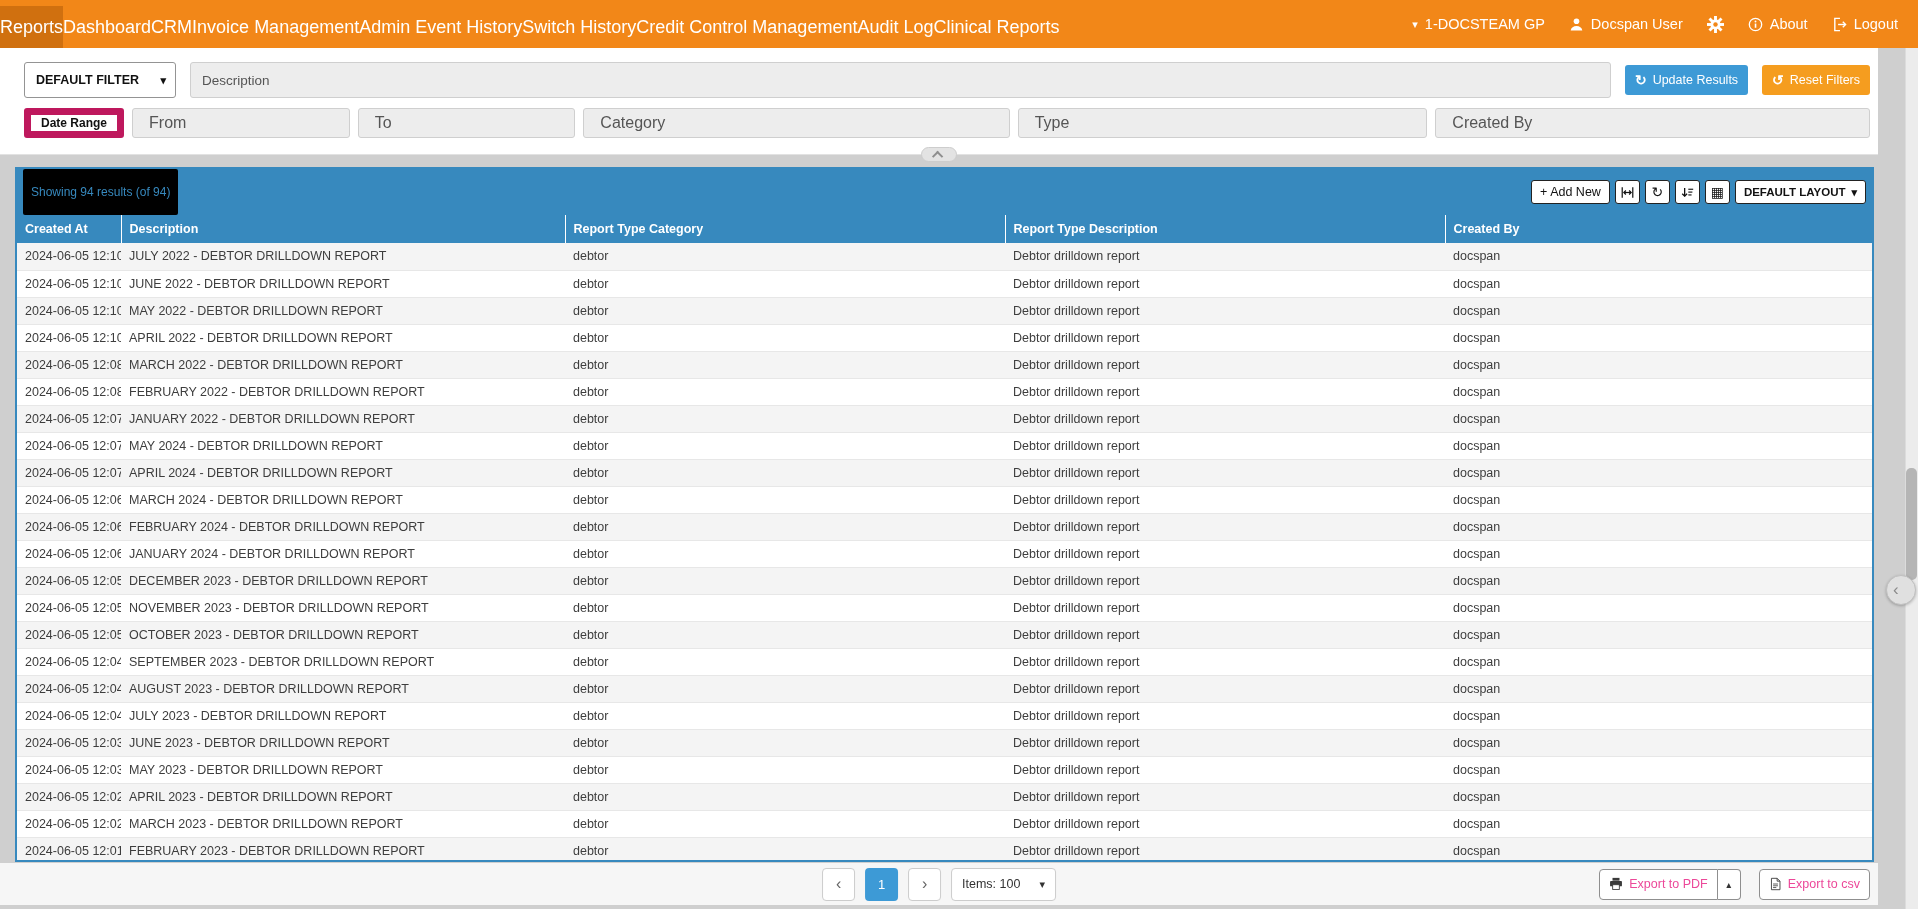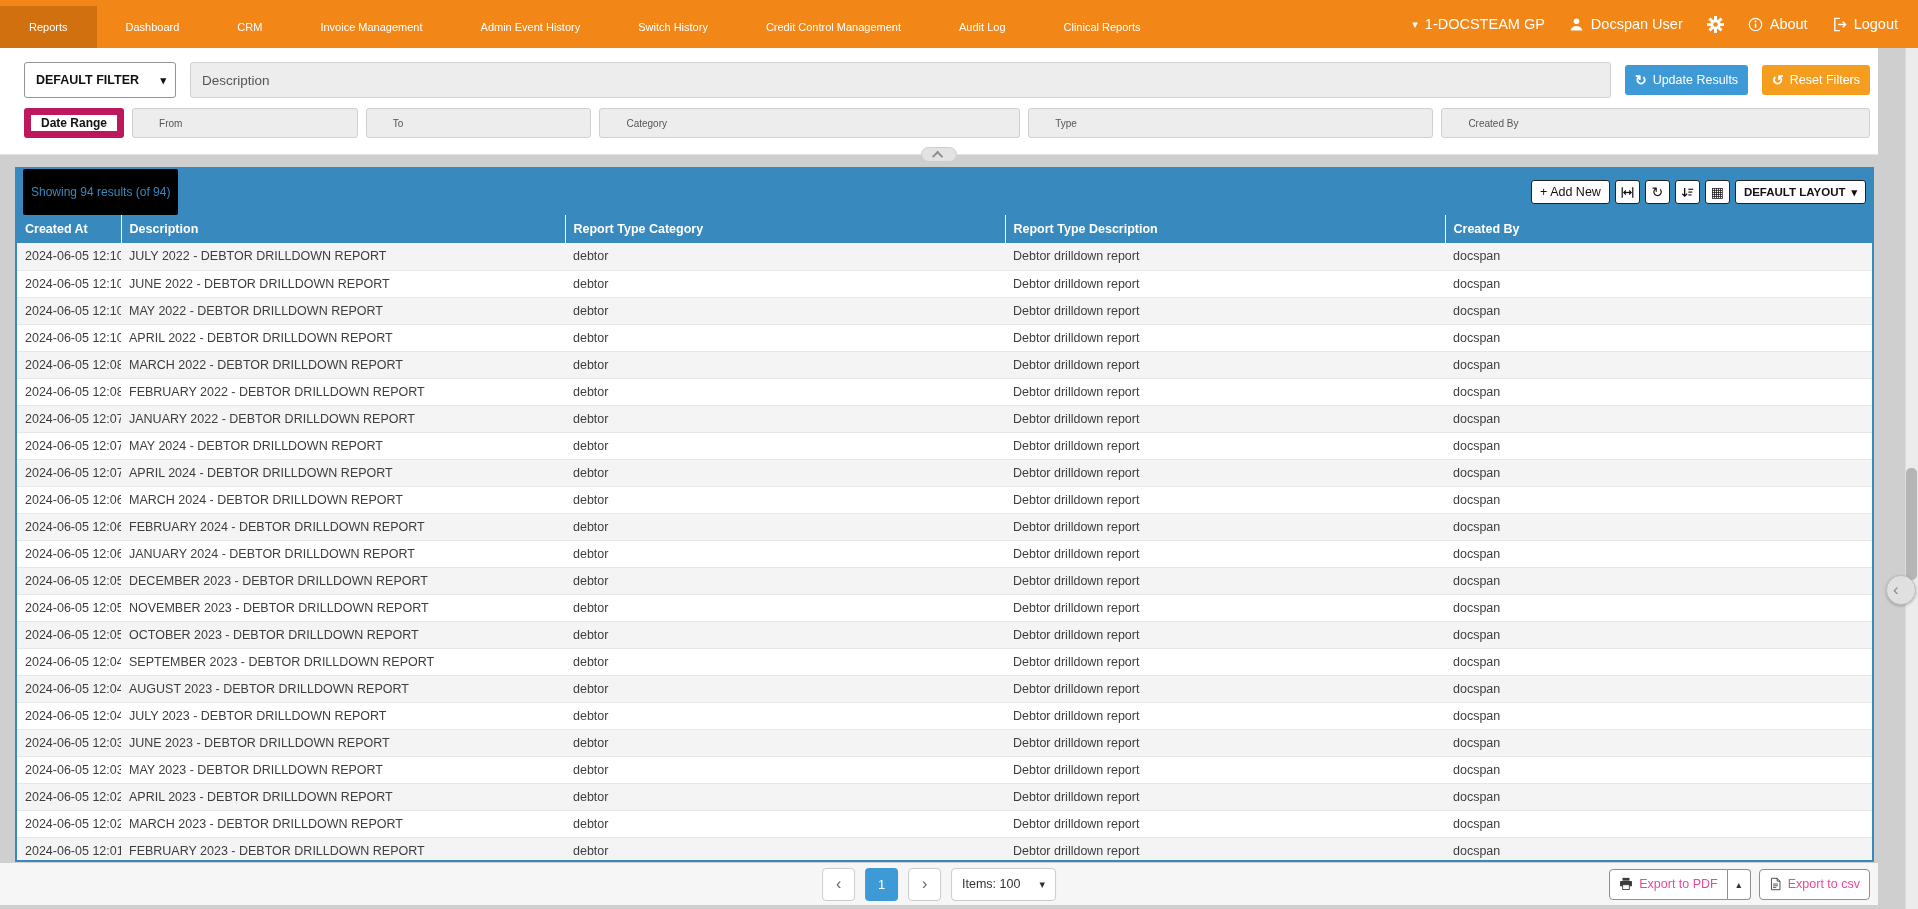--- a/index.html
+++ b/index.html
@@ -12,21 +12,21 @@
   *{box-sizing:border-box;font-family:"Liberation Sans",sans-serif;}
   body{margin:0;background:#cfcfcf;}
   .app{width:1918px;height:909px;overflow:hidden;display:flex;flex-direction:column;background:#cfcfcf;position:relative;}
 
   
   .navbar{flex:0 0 48px;background:var(--orange);display:flex;align-items:stretch;}
   .logo-area{background:#fff;width:186px;display:flex;align-items:center;padding:0 6px 0 14px;}
   .logo-good{font-style:italic;font-weight:800;font-size:27px;color:#111;letter-spacing:-1px;}
   .logo-x{font-style:italic;font-weight:900;font-size:31px;color:#111;margin:0 -7px 0 -2px;z-index:1;}
   .nav-items{display:flex;align-items:stretch;}
-  .nav-item{display:flex;align-items:center;padding:0 29px;color:#fff;font-size:11px;cursor:pointer;white-space:nowrap;margin-top:6px;}
+  .nav-item{display:flex;align-items:center;padding:0 0;color:#fff;font-size:18px;cursor:pointer;white-space:nowrap;margin-top:6px;}
   .nav-item.active{background:var(--orange-active);}
   .nav-right{margin-left:auto;display:flex;align-items:center;color:#fff;font-size:14.5px;padding-right:8px;}
   .nav-right .nr-item{display:flex;align-items:center;gap:7px;padding:0 12px;height:100%;cursor:pointer;white-space:nowrap;}
   .caret{font-size:11px;line-height:1;}
 
   
   .main-row{flex:1;display:flex;min-height:0;}
   .content-col{width:1878px;display:flex;flex-direction:column;min-height:0;}
   .right-strip{flex:1;position:relative;background:#cfcfcf;}
   .scroll-track{position:absolute;right:0;top:0;bottom:0;width:13px;background:#ececec;border-left:1px solid #dcdcdc;}
@@ -39,21 +39,21 @@
   .preset-select{width:152px;height:36px;background:#fff;border:1px solid #949494;border-radius:3px;display:flex;align-items:center;justify-content:space-between;padding:0 9px 0 11px;font-weight:bold;font-size:12.5px;color:#111;cursor:pointer;}
   .text-input{background:#ededed;border:1px solid #cfcfcf;border-radius:3px;color:#333;}
   .text-input::placeholder{color:#555;opacity:1;}
   .desc-input{flex:1;height:36px;font-size:13.5px;padding:0 11px;}
   .btn{display:flex;align-items:center;gap:6px;border:none;border-radius:3px;color:#fff;font-size:12.5px;height:30px;padding:0 10px;cursor:pointer;white-space:nowrap;}
   .btn-update{background:var(--blue-btn);}
   .btn-reset{background:var(--orange-btn);}
   .btn .ic{font-size:14px;font-weight:bold;line-height:1;}
   .f-row2{display:flex;align-items:center;gap:8px;height:30px;}
   .date-chip{height:30px;background:#fff;border:7px solid #be185d;border-radius:3px;font-weight:bold;font-size:12px;color:#111;display:flex;align-items:center;padding:0 10px;white-space:nowrap;cursor:pointer;}
-  .f-in{height:30px;font-size:10px;padding:0 26px;min-width:0;}
+  .f-in{height:30px;font-size:16px;padding:0 16px;min-width:0;}
   .fw-from,.fw-to{flex:1.1;}
   .fw-cat{flex:2.35;}
   .fw-type{flex:2.25;}
   .fw-cby{flex:2.4;}
   .collapse-chip{position:absolute;left:50%;bottom:-8px;transform:translateX(-50%);width:36px;height:15px;background:#e3e3e3;border:1px solid #cdcdcd;border-radius:8px;display:flex;align-items:center;justify-content:center;cursor:pointer;z-index:3;}
   .chev-up{width:8px;height:8px;border-left:2px solid #8e8e8e;border-top:2px solid #8e8e8e;transform:rotate(45deg) translate(0px,2px);}
 
   
   .grid-wrap{flex:1;min-height:0;margin:12px 4px 0 15px;}
   .grid{height:100%;border:2px solid var(--blue);background:#fff;display:flex;flex-direction:column;overflow:hidden;}
@@ -77,21 +77,21 @@
   
   .bottom-bar{flex:0 0 43px;margin-bottom:4px;background:#f6f6f6;border-top:1px solid #cfcfcf;position:relative;display:flex;align-items:center;}
   .pagination{position:absolute;left:50%;transform:translateX(-50%);display:flex;align-items:center;gap:10px;}
   .pg-btn{width:33px;height:33px;background:#fff;border:1px solid #ccc;border-radius:4px;display:flex;align-items:center;justify-content:center;font-size:16px;color:#666;cursor:pointer;}
   .pg-active{width:33px;height:33px;background:var(--blue-btn);border:none;border-radius:4px;display:flex;align-items:center;justify-content:center;font-size:13px;color:#fff;cursor:pointer;}
   .items-select{height:33px;background:#fff;border:1px solid #ccc;border-radius:4px;padding:0 10px;font-size:12.5px;color:#333;display:flex;align-items:center;gap:19px;cursor:pointer;white-space:nowrap;}
   .export-group{margin-left:auto;display:flex;align-items:center;padding-right:8px;}
   .btn-export{height:31px;background:#fff;border:1px solid #8f8f8f;display:flex;align-items:center;gap:6px;font-size:12.5px;color:#ec4899;padding:0 9px;cursor:pointer;white-space:nowrap;}
   .btn-export.pdf{border-radius:4px 0 0 4px;}
   .btn-caret{height:31px;width:23px;background:#fff;border:1px solid #8f8f8f;border-left:none;border-radius:0 4px 4px 0;display:flex;align-items:center;justify-content:center;font-size:10px;color:#333;cursor:pointer;}
-  .btn-export.csv{border-radius:4px;margin-left:8px;}
+  .btn-export.csv{border-radius:4px;margin-left:18px;}
 </style>
 </head>
 <body>
 
 <div class="app">
 
   <div class="navbar">
 
     <div class="nav-items">
         <div class="nav-item active">Reports</div>

